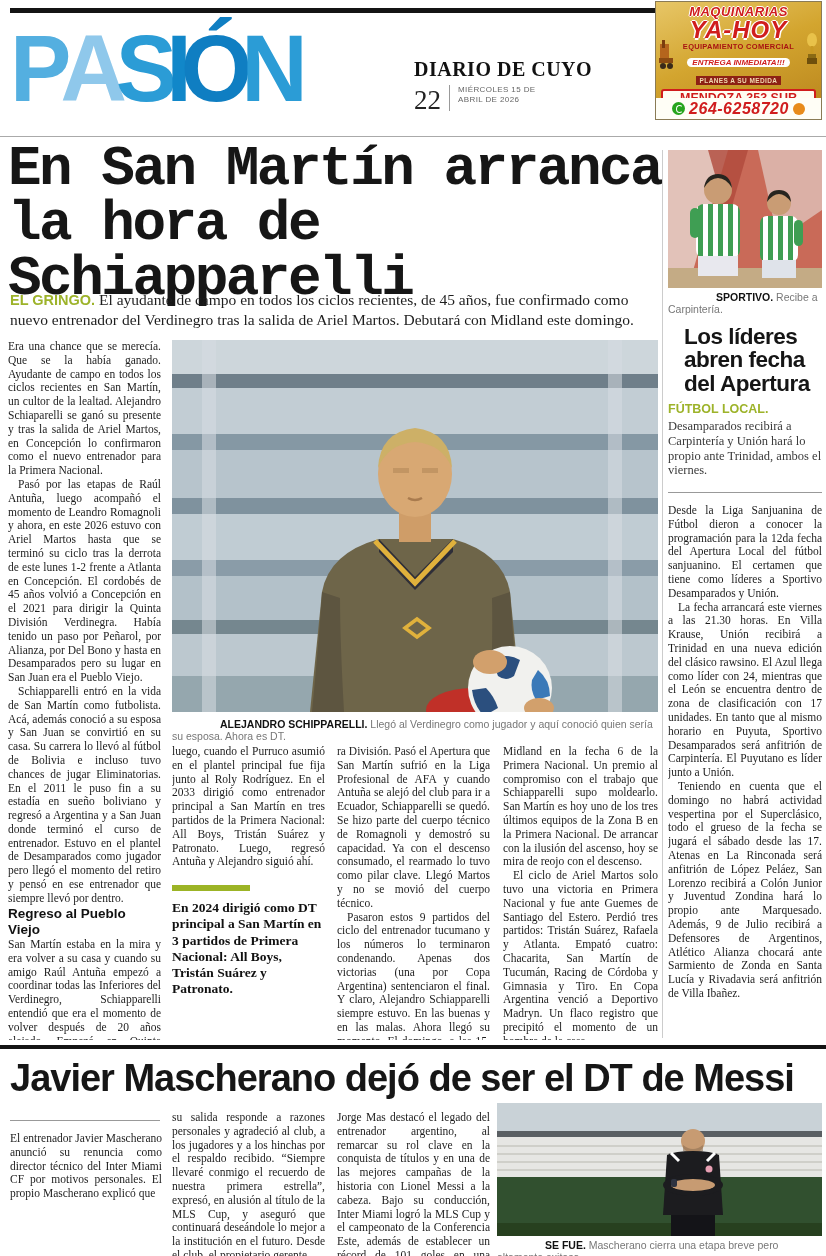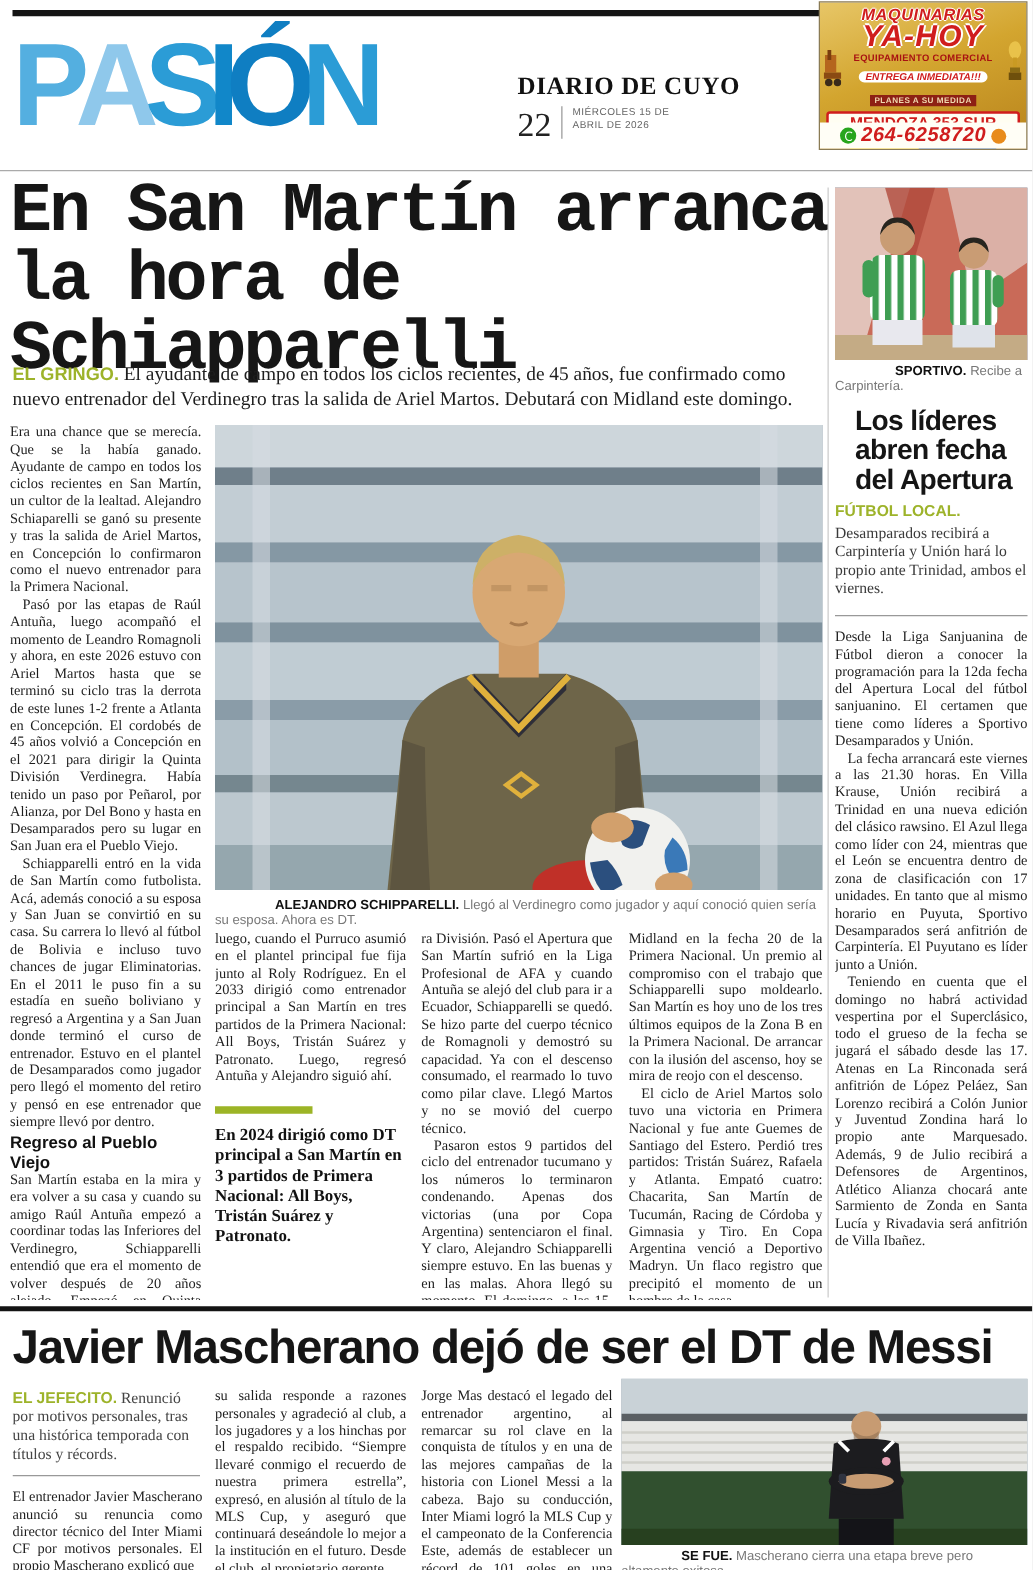--- a/index.html
+++ b/index.html
@@ -209,21 +209,21 @@
   <div class="col2 bodytext" data-name="article-column-2">
     <p data-name="paragraph">luego, cuando el Purruco asumió en el plantel principal fue fija junto al Roly Rodríguez. En el 2033 dirigió como entrenador principal a San Martín en tres partidos de la Primera Nacional: All Boys, Tristán Suárez y Patronato. Luego, regresó Antuña y Alejandro siguió ahí.</p>
     <div class="pq-bar" data-name="pull-quote-bar"></div>
     <p class="pq-text" data-name="pull-quote">En 2024 dirigió como DT principal a San Martín en 3 partidos de Primera Nacional: All Boys, Tristán Suárez y Patronato.</p>
   </div>
   <div class="col3 bodytext" data-name="article-column-3">
     <p data-name="paragraph">ra División. Pasó el Apertura que San Martín sufrió en la Liga Profesional de AFA y cuando Antuña se alejó del club para ir a Ecuador, Schiapparelli se quedó. Se hizo parte del cuerpo técnico de Romagnoli y demostró su capacidad. Ya con el descenso consumado, el rearmado lo tuvo como pilar clave. Llegó Martos y no se movió del cuerpo técnico.</p>
     <p class="ind" data-name="paragraph">Pasaron estos 9 partidos del ciclo del entrenador tucumano y los números lo terminaron condenando. Apenas dos victorias (una por Copa Argentina) sentenciaron el final. Y claro, Alejandro Schiapparelli siempre estuvo. En las buenas y en las malas. Ahora llegó su momento. El domingo, a las 15, debutará ante</p>
   </div>
   <div class="col4 bodytext" data-name="article-column-4">
-    <p data-name="paragraph">Midland en la fecha 20 de la Primera Nacional. Un premio al compromiso con el trabajo que Schiapparelli supo moldearlo. San Martín es hoy uno de los tres últimos equipos de la Zona B en la Primera Nacional. De arrancar con la ilusión del ascenso, hoy se mira de reojo con el descenso.</p>
+    <p data-name="paragraph">Midland en la fecha 6 de la Primera Nacional. Un premio al compromiso con el trabajo que Schiapparelli supo moldearlo. San Martín es hoy uno de los tres últimos equipos de la Zona B en la Primera Nacional. De arrancar con la ilusión del ascenso, hoy se mira de reojo con el descenso.</p>
     <p class="ind" data-name="paragraph">El ciclo de Ariel Martos solo tuvo una victoria en Primera Nacional y fue ante Guemes de Santiago del Estero. Perdió tres partidos: Tristán Suárez, Rafaela y Atlanta. Empató cuatro: Chacarita, San Martín de Tucumán, Racing de Córdoba y Gimnasia y Tiro. En Copa Argentina venció a Deportivo Madryn. Un flaco registro que precipitó el momento de un hombre de la casa.</p>
   </div>
 
   <div class="sb-vrule" data-name="sidebar-divider-rule"></div>
   <div class="photo sb-photo" data-name="sidebar-photo">
     <svg width="154" height="138" viewBox="0 0 154 138" data-name="sidebar-photo-image">
       <defs>
         <pattern id="gw" width="10" height="10" patternUnits="userSpaceOnUse">
           <rect width="10" height="10" fill="#fff"></rect>
             <rect width="5" height="10" fill="#3f9e53"></rect>
@@ -258,24 +258,20 @@
   <div class="sb-divider" data-name="sidebar-lede-divider"></div>
   <div class="sb-body bodytext" data-name="sidebar-body">
     <p data-name="paragraph">Desde la Liga Sanjuanina de Fútbol dieron a conocer la programación para la 12da fecha del Apertura Local del fútbol sanjuanino. El certamen que tiene como líderes a Sportivo Desamparados y Unión.</p>
     <p class="ind" data-name="paragraph">La fecha arrancará este viernes a las 21.30 horas. En Villa Krause, Unión recibirá a Trinidad en una nueva edición del clásico rawsino. El Azul llega como líder con 24, mientras que el León se encuentra dentro de zona de clasificación con 17 unidades. En tanto que al mismo horario en Puyuta, Sportivo Desamparados será anfitrión de Carpintería. El Puyutano es líder junto a Unión.</p>
     <p class="ind" data-name="paragraph">Teniendo en cuenta que el domingo no habrá actividad vespertina por el Superclásico, todo el grueso de la fecha se jugará el sábado desde las 17. Atenas en La Rinconada será anfitrión de López Peláez, San Lorenzo recibirá a Colón Junior y Juventud Zondina hará lo propio ante Marquesado. Además, 9 de Julio recibirá a Defensores de Argentinos, Atlético Alianza chocará ante Sarmiento de Zonda en Santa Lucía y Rivadavia será anfitrión de Villa Ibañez.</p>
   </div>
 
   <div class="bottom-rule" data-name="bottom-section-rule"></div>
   <h2 class="b-headline" data-name="bottom-headline" style="margin:0;">Javier Mascherano dejó de ser el DT de Messi</h2>
   <div class="b-col1" data-name="bottom-column-1">
-    <div class="b-kicker-text" data-name="bottom-kicker-block">
-      <span class="kicker" style="font-size:12.5px;" data-name="bottom-kicker">EL JEFECITO.</span>
-      <span data-name="bottom-kicker-lede">Renunció por motivos personales, tras una histórica temporada con títulos y récords.</span>
-    </div>
     <div class="b-divider" data-name="bottom-kicker-divider"></div>
     <div class="bodytext" data-name="paragraph">El entrenador Javier Mascherano anunció su renuncia como director técnico del Inter Miami CF por motivos personales. El propio Mascherano explicó que</div>
   </div>
   <div class="b-col2 bodytext" data-name="bottom-column-2">
     <p data-name="paragraph">su salida responde a razones personales y agradeció al club, a los jugadores y a los hinchas por el respaldo recibido. “Siempre llevaré conmigo el recuerdo de nuestra primera estrella”, expresó, en alusión al título de la MLS Cup, y aseguró que continuará deseándole lo mejor a la institución en el futuro. Desde el club, el propietario gerente</p>
   </div>
   <div class="b-col3 bodytext" data-name="bottom-column-3">
     <p data-name="paragraph">Jorge Mas destacó el legado del entrenador argentino, al remarcar su rol clave en la conquista de títulos y en una de las mejores campañas de la historia con Lionel Messi a la cabeza. Bajo su conducción, Inter Miami logró la MLS Cup y el campeonato de la Conferencia Este, además de establecer un récord de 101 goles en una temporada.</p>
   </div>
   <div class="photo b-photo" data-name="bottom-photo">

